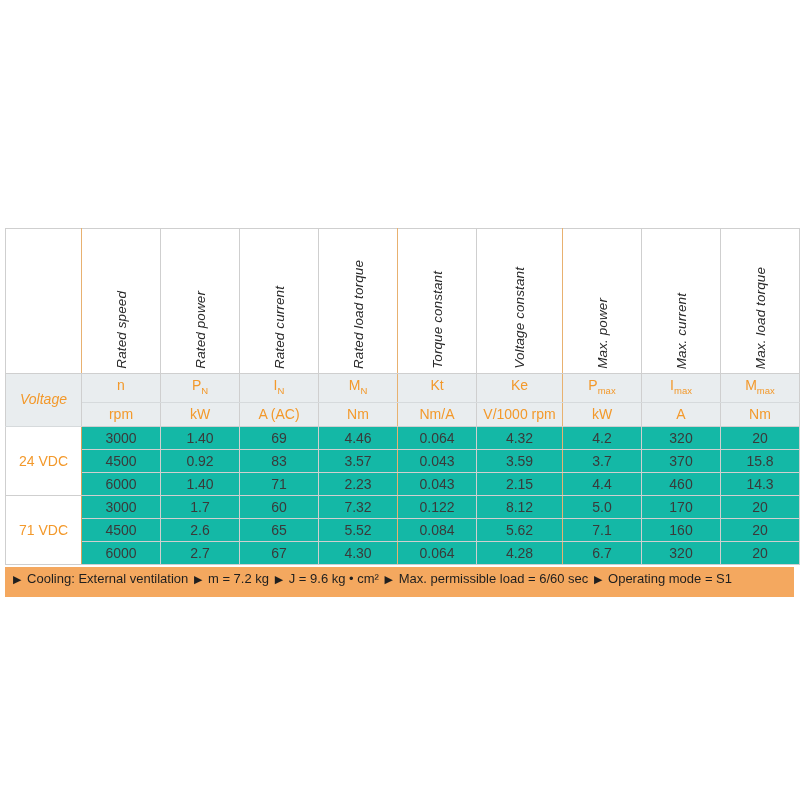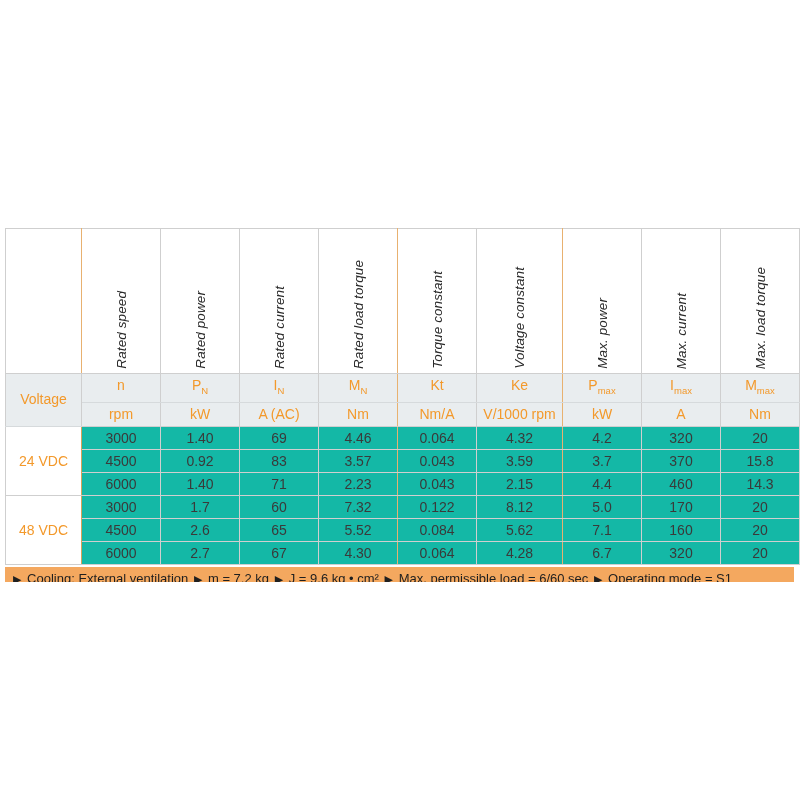--- a/index.html
+++ b/index.html
@@ -69,20 +69,21 @@
     letter-spacing: 0.1px;
   }
 
   
   td.volt-head {
     background: #cccccc;
     font-weight: bold;
     font-size: 14px;
     color: #1a1a1a;
     border-right: 1px solid #d8a25a;
+    font-style: italic;
   }
 
   
   tr.sym-row td,
   tr.unit-row td {
     background: #e9edef;
     color: #F3992B;
     font-size: 14px;
     height: 23px;
     line-height: 23px;
@@ -109,21 +110,21 @@
   .sep-orange-r { border-right: 1px solid #e8b170 !important; }
 
   
   .footer-bar {
     width: 789px;
     box-sizing: border-box;
     background: #F4A85F;
     color: #1f1f1f;
     font-size: 13px;
     line-height: 23px;
-    height: 15px;
+    height: 30px;
     padding: 0 8px;
     margin-top: 2px;
     white-space: nowrap;
     overflow: hidden;
     font-family: "Liberation Sans", sans-serif;
   }
   .footer-bar .tri { font-size: 11px; }
   .footer-bar .seg { padding: 0 2px; }
 </style>
 </head>
@@ -249,21 +250,21 @@
       <td>71</td>
       <td class="sep-orange-r">2.23</td>
       <td>0.043</td>
       <td class="sep-orange-r">2.15</td>
       <td>4.4</td>
       <td>460</td>
       <td>14.3</td>
     </tr>
 
     <tr class="data-row group-start">
-      <td class="volt-cell" rowspan="3">48 VDC</td>
+      <td class="volt-cell" rowspan="3">71 VDC</td>
       <td>3000</td>
       <td>1.7</td>
       <td>60</td>
       <td class="sep-orange-r">7.32</td>
       <td>0.122</td>
       <td class="sep-orange-r">8.12</td>
       <td>5.0</td>
       <td>170</td>
       <td>20</td>
     </tr>

